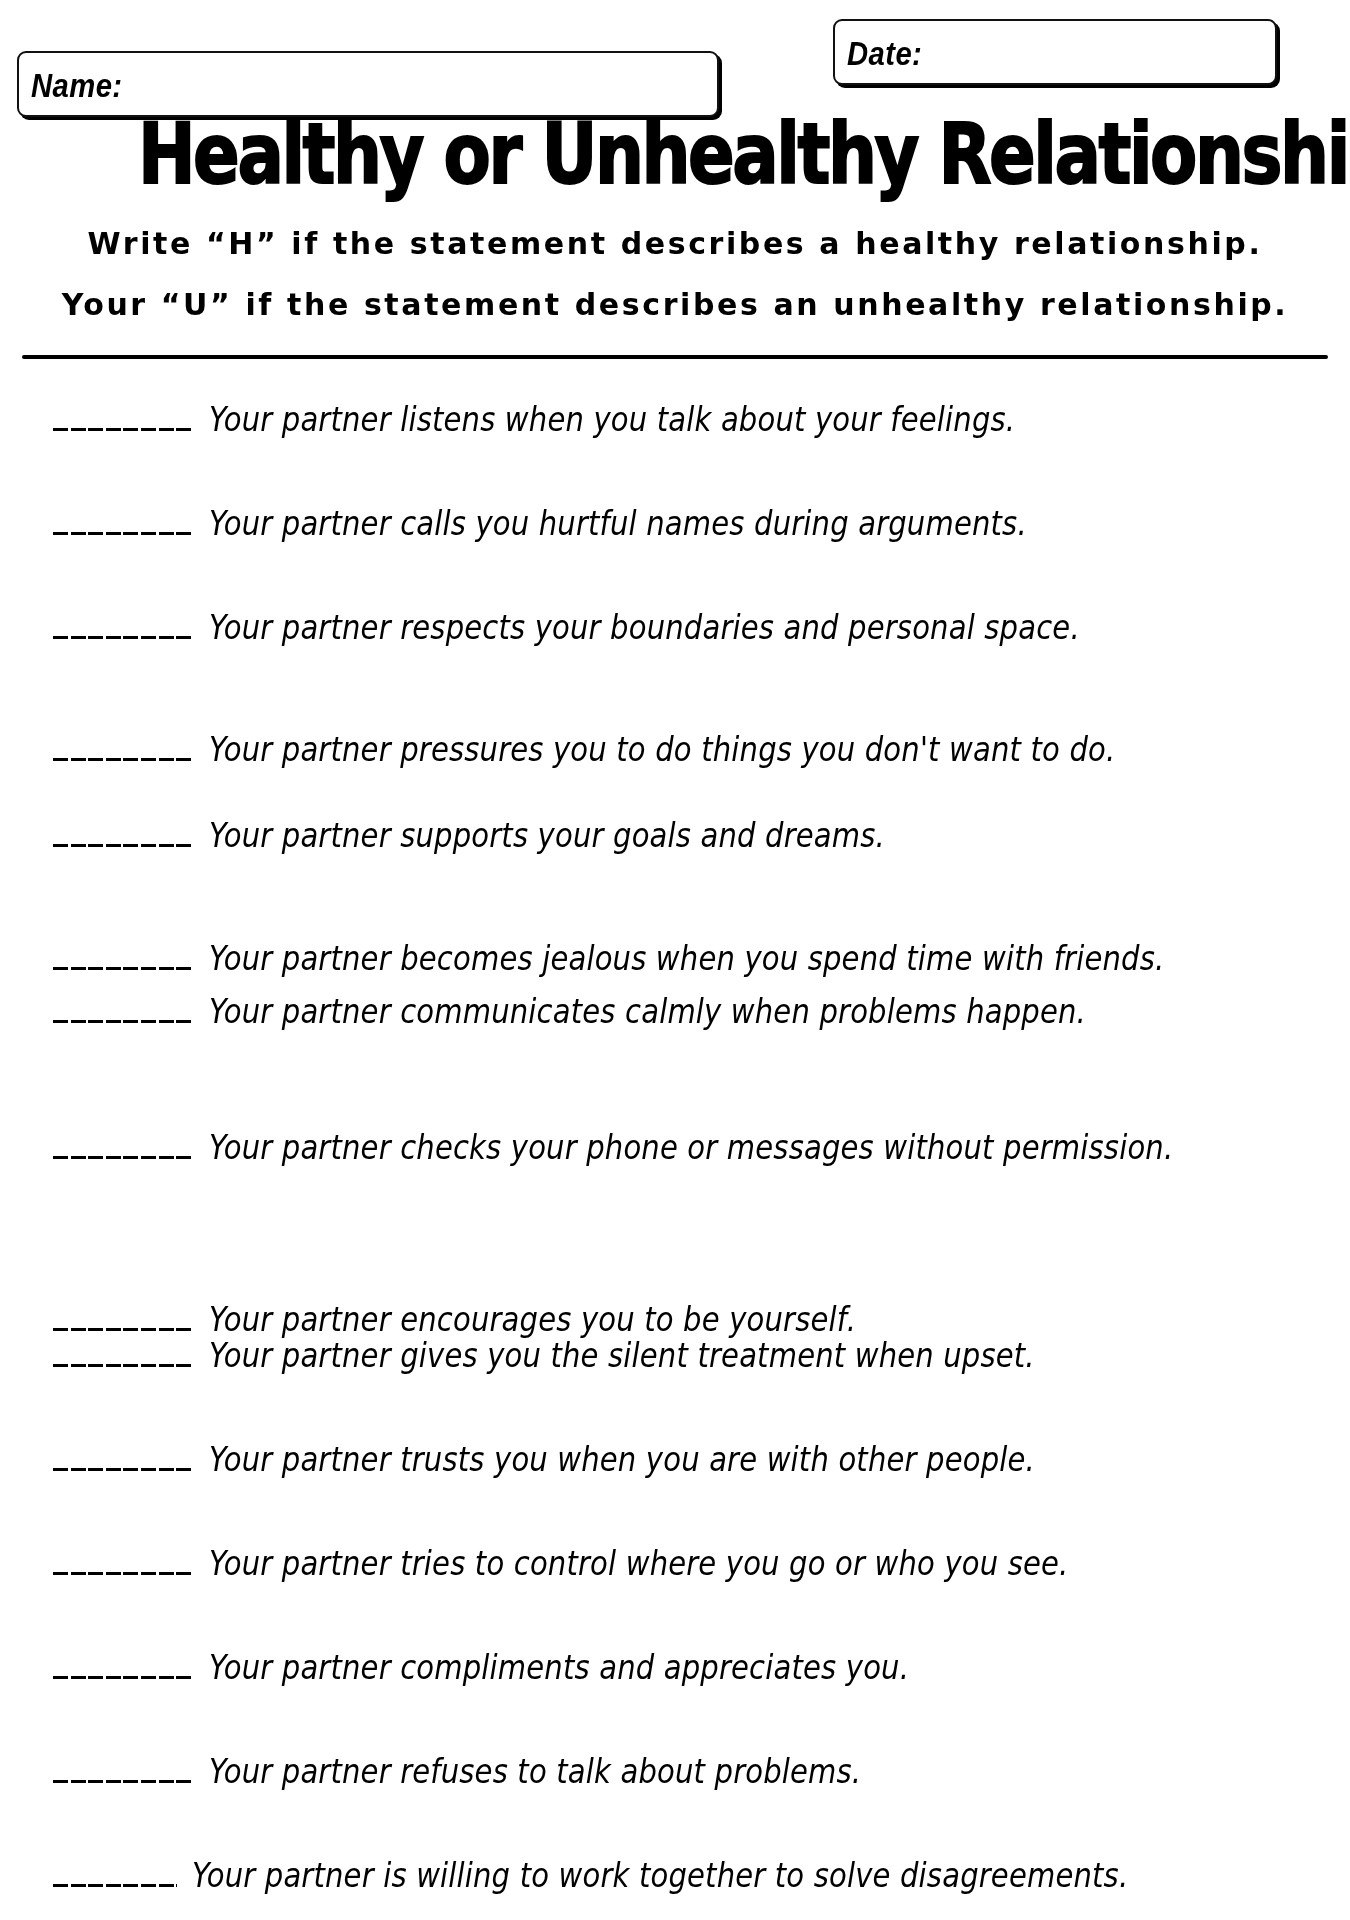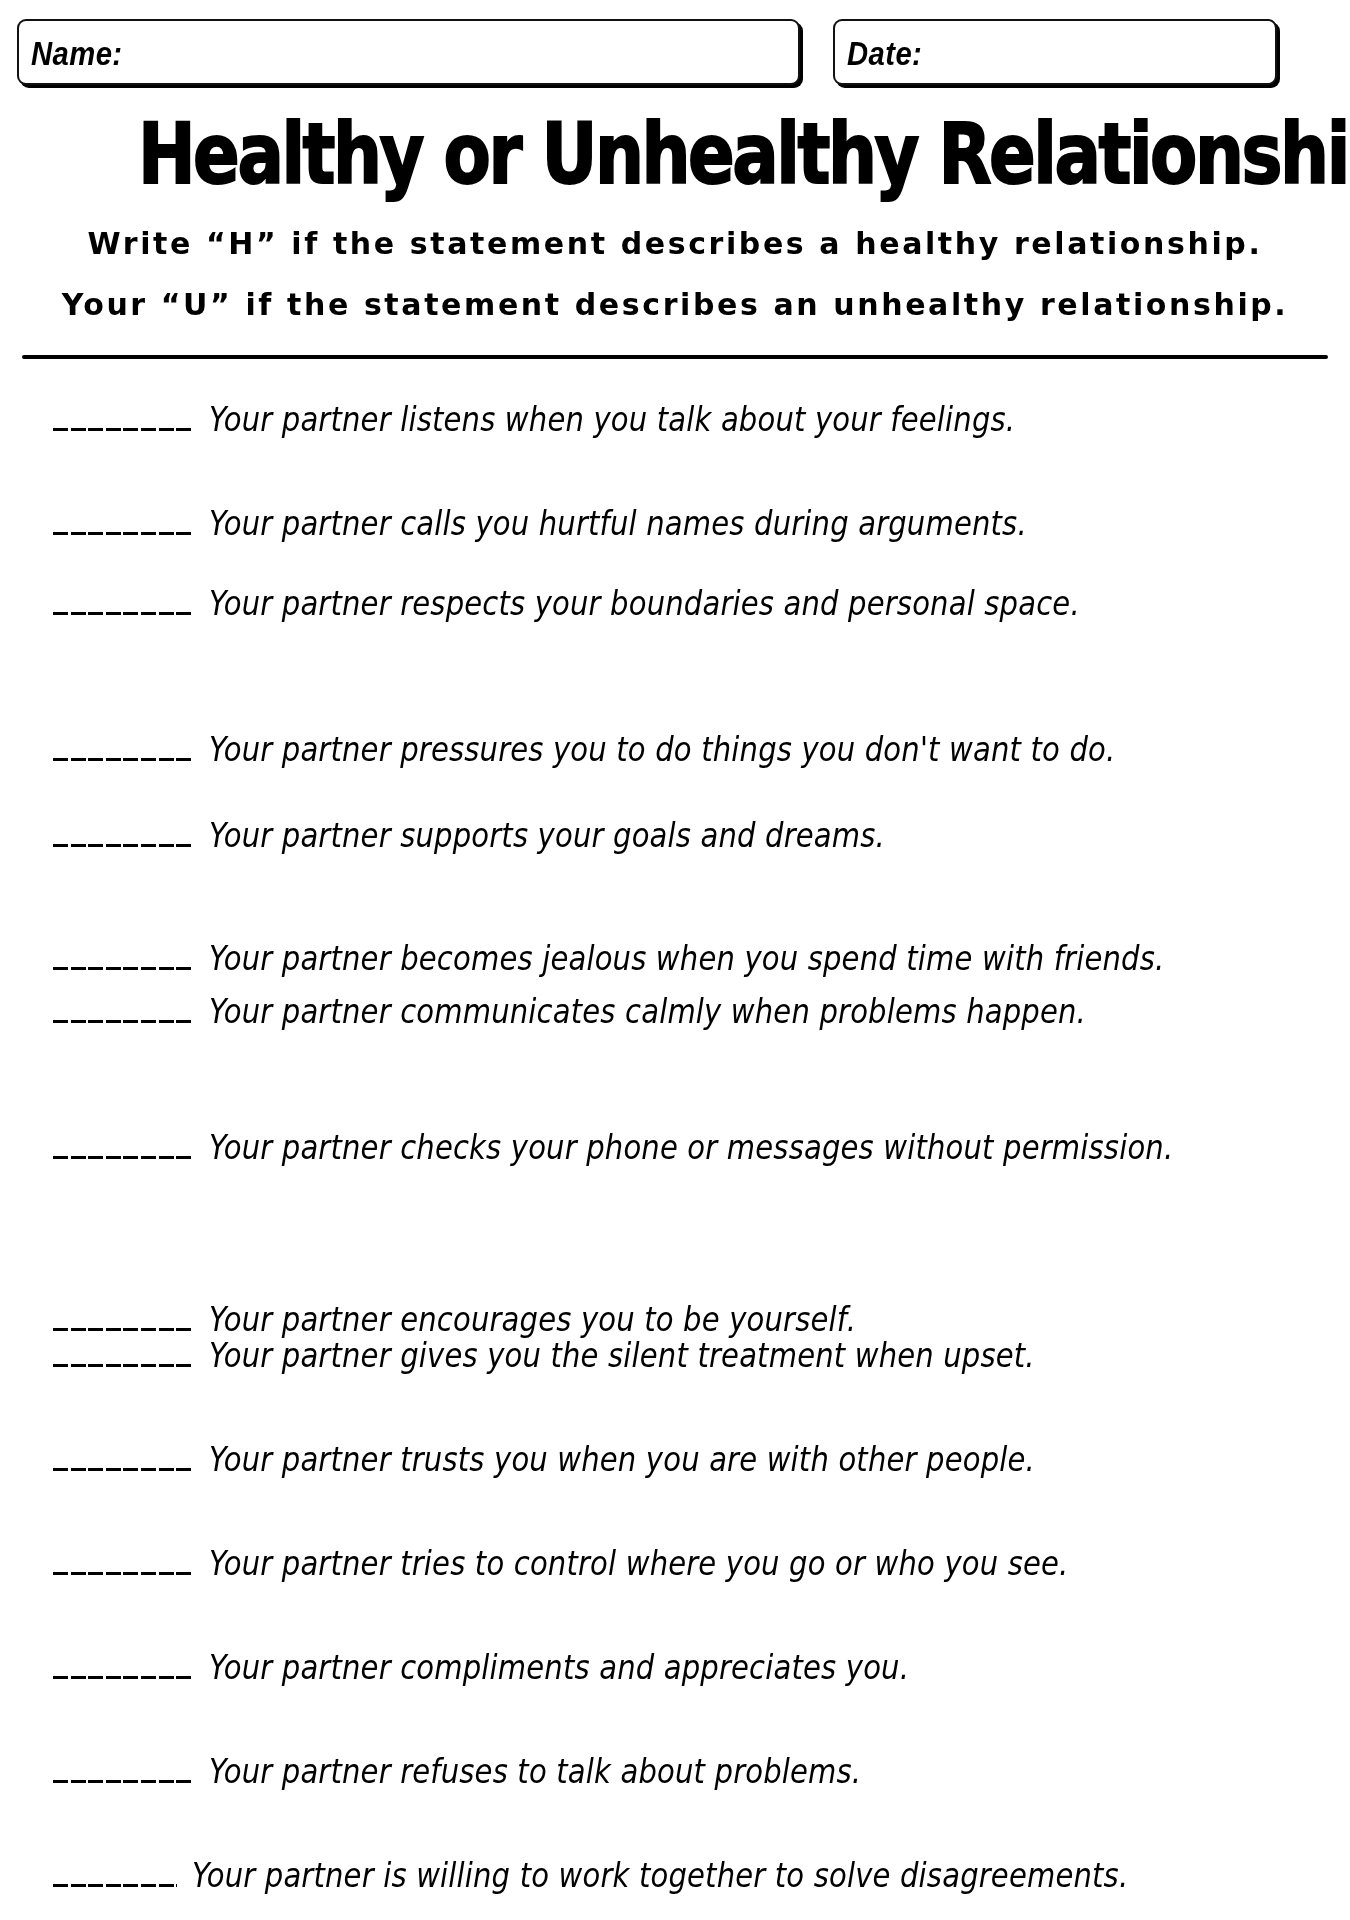--- a/index.html
+++ b/index.html
@@ -8,21 +8,21 @@
 
     .field-box {
       position: absolute;
       top: 19px;
       height: 66px;
       border: 2px solid #111111;
       border-radius: 9px;
       box-shadow: 3px 3px 0 #000000;
       background: #ffffff;
     }
-    .field-box.name { left: 17px; width: 783px; }
+    .field-box.name { left: 17px; width: 702px; margin-top: 32px; }
     .field-box.date { left: 833px; width: 444px; }
     .field-label {
       position: absolute;
       left: 12px;
       top: 12px;
       font-family: "Liberation Sans Narrow", "Liberation Sans", sans-serif;
       font-style: italic;
       font-weight: bold;
       font-size: 34px;
       line-height: 40px;
@@ -125,21 +125,21 @@
 
 <div class="statements">
   <div class="statement" style="top:384px">
     <span class="blank"></span>
     <span class="statement-text">Your partner listens when you talk about your feelings.</span>
   </div>
   <div class="statement" style="top:488px">
     <span class="blank"></span>
     <span class="statement-text">Your partner calls you hurtful names during arguments.</span>
   </div>
-  <div class="statement" style="top:568px">
+  <div class="statement" style="top:592px">
     <span class="blank"></span>
     <span class="statement-text">Your partner respects your boundaries and personal space.</span>
   </div>
   <div class="statement" style="top:714px">
     <span class="blank"></span>
     <span class="statement-text">Your partner pressures you to do things you don't want to do.</span>
   </div>
   <div class="statement" style="top:800px">
     <span class="blank"></span>
     <span class="statement-text">Your partner supports your goals and dreams.</span>

